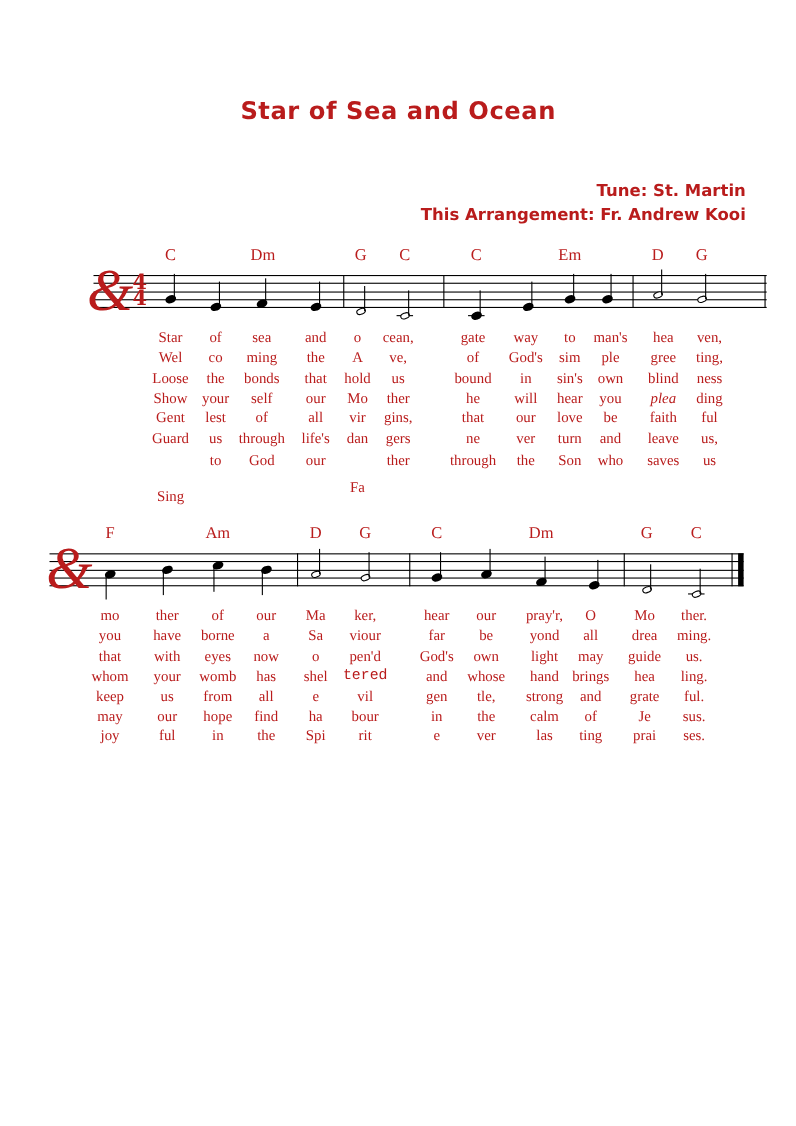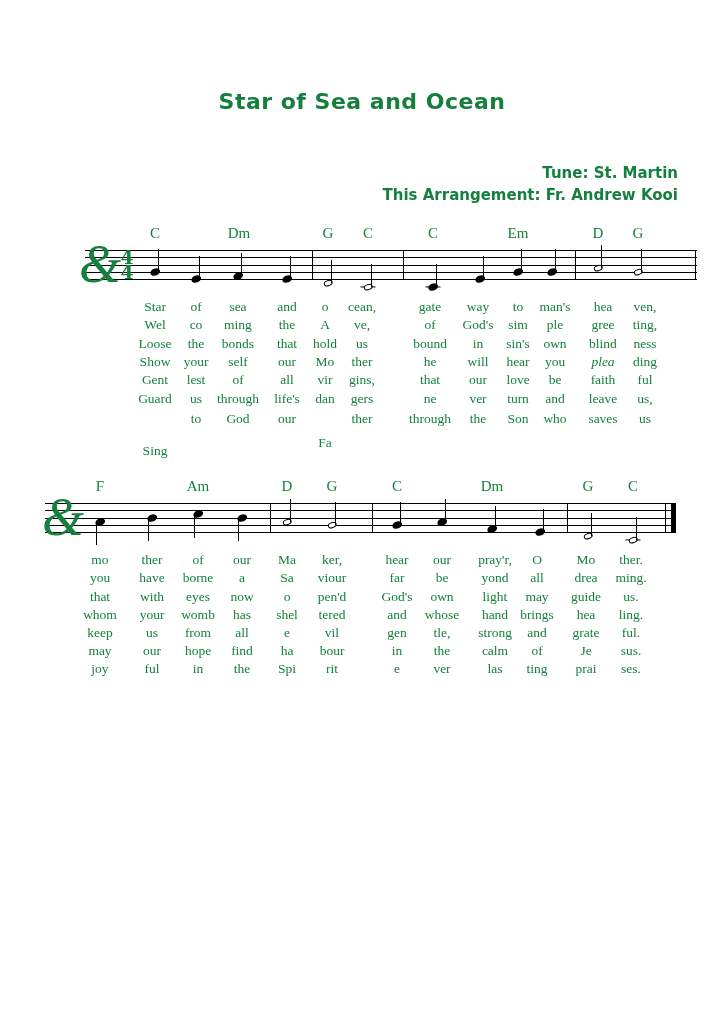--- a/index.html
+++ b/index.html
@@ -1,17 +1,17 @@
 <!DOCTYPE html>
 <html><head>
 <meta charset="utf-8">
 <style>
   html,body{margin:0;padding:0;background:#e8e8e8;}
   .page{position:relative;width:724px;height:1024px;background:#ffffff;overflow:hidden;
-        font-family:"Liberation Sans",sans-serif;color:#15803d;margin:0 auto;}
+        font-family:"Liberation Sans",sans-serif;color:#b91c1c;margin:0 auto;}
   .title{position:absolute;left:0;right:0;top:88px;text-align:center;
          font:600 22px/1.3 "DejaVu Sans",sans-serif;letter-spacing:.5px;}
   .hleft{position:absolute;left:40px;top:145px;font:700 15px/22px "DejaVu Sans",sans-serif;}
   .hright{position:absolute;right:46px;top:163px;text-align:right;font:700 15px/21.5px "DejaVu Sans",sans-serif;}
   .hline{white-space:nowrap;}
   
   .sline{position:absolute;height:1.1px;background:#000;}
   .bar{position:absolute;width:1.2px;background:#000;}
   .bar.thick{width:4.5px;}
   .clef{position:absolute;transform:translate(-50%,-52%);font:italic 400 54px/1 "Liberation Serif",serif;}
@@ -245,21 +245,21 @@
       <div class="syl" style="left: 442px; top: 590px;">own</div>
       <div class="syl" style="left: 495px; top: 590px;">light</div>
       <div class="syl" style="left: 537px; top: 590px;">may</div>
       <div class="syl" style="left: 586px; top: 590px;">guide</div>
       <div class="syl" style="left: 631px; top: 590px;">us.</div>
       <div class="syl" style="left: 100px; top: 608px;">whom</div>
       <div class="syl" style="left: 152px; top: 608px;">your</div>
       <div class="syl" style="left: 198px; top: 608px;">womb</div>
       <div class="syl" style="left: 242px; top: 608px;">has</div>
       <div class="syl" style="left: 287px; top: 608px;">shel</div>
-      <div class="syl" style="left: 332px; top: 608px;">tered</div>
+      <div class="syl" style="left: 332px; top: 608px; font-family: Liberation Mono, monospace;">tered</div>
       <div class="syl" style="left: 397px; top: 608px;">and</div>
       <div class="syl" style="left: 442px; top: 608px;">whose</div>
       <div class="syl" style="left: 495px; top: 608px;">hand</div>
       <div class="syl" style="left: 537px; top: 608px;">brings</div>
       <div class="syl" style="left: 586px; top: 608px;">hea</div>
       <div class="syl" style="left: 631px; top: 608px;">ling.</div>
       <div class="syl" style="left: 100px; top: 626px;">keep</div>
       <div class="syl" style="left: 152px; top: 626px;">us</div>
       <div class="syl" style="left: 198px; top: 626px;">from</div>
       <div class="syl" style="left: 242px; top: 626px;">all</div>

